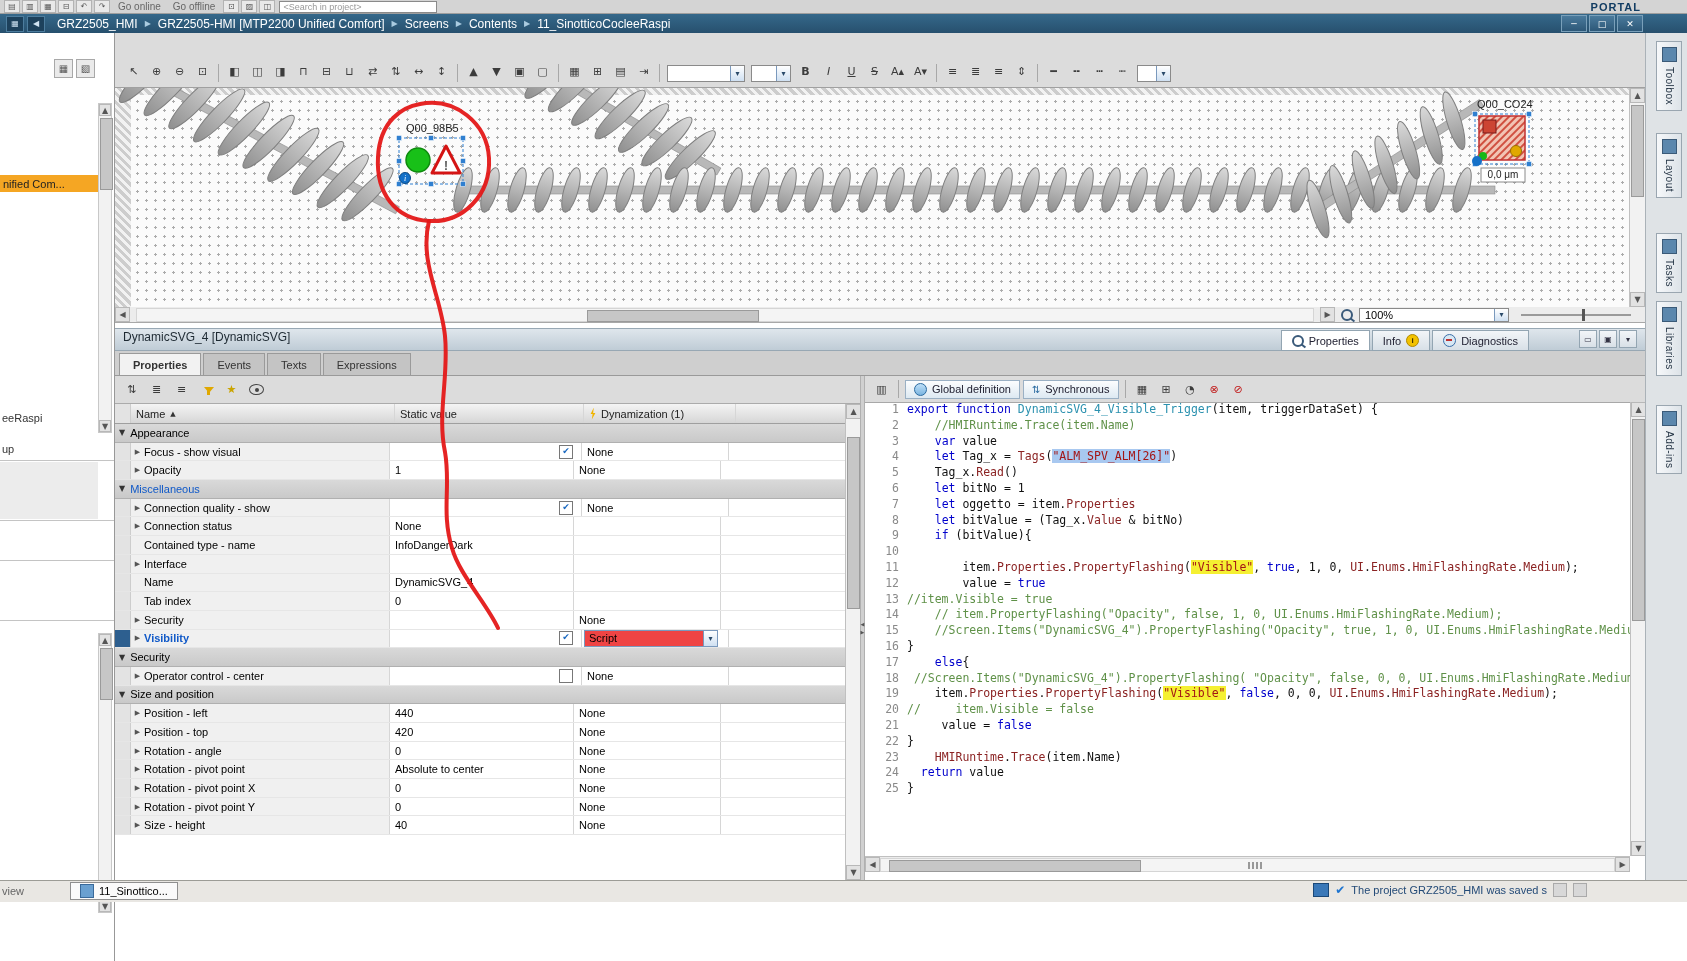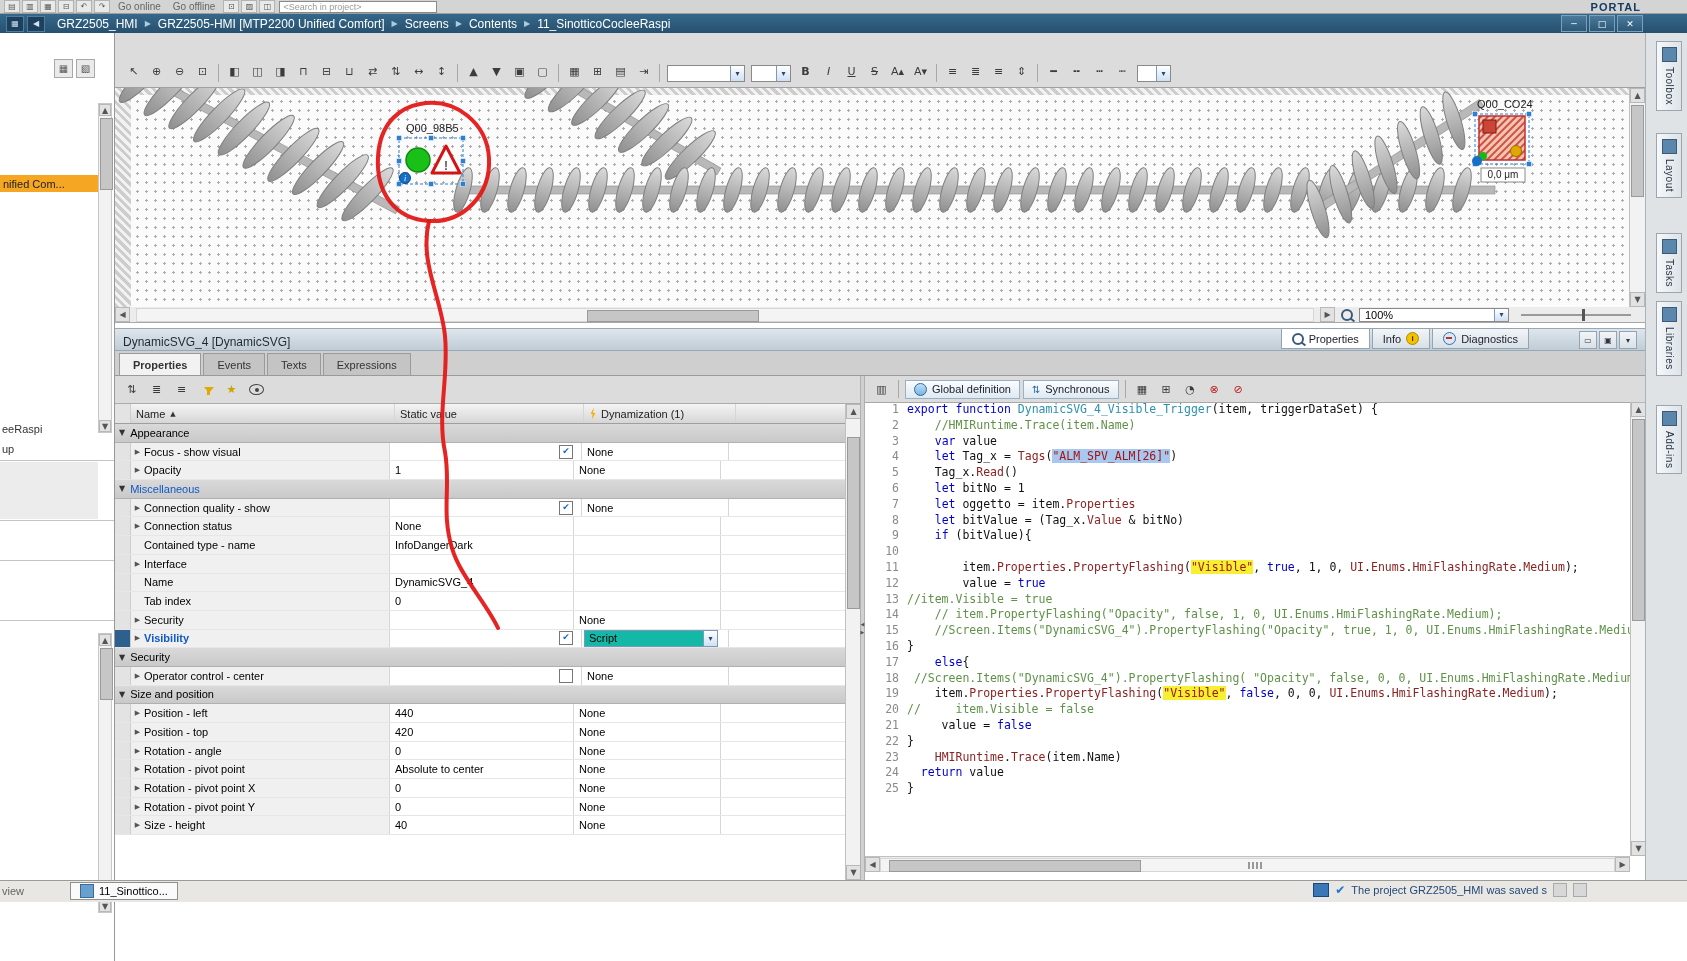--- a/index.html
+++ b/index.html
@@ -81,21 +81,21 @@
   .mag{position:relative;width:8px;height:8px;border:2px solid #3a5a7a;border-radius:50%;display:inline-block;flex:none}
   .mag::after{content:"";position:absolute;width:5px;height:2px;background:#3a5a7a;right:-4px;bottom:-2px;transform:rotate(40deg)}
   .zoombox{width:150px;height:14px;border:1px solid #8a8a8a;background:#fff;display:flex;
     align-items:flex-end;font-size:11px;flex:none;box-sizing:border-box}
   .zoombox .ztxt{flex:1;padding-left:5px}
   .zoomslider{width:110px;height:2px;background:#9a9a9a;position:relative;margin:0 6px;flex:none}
   .zthumb{position:absolute;left:55%;top:-5px;width:3px;height:12px;background:#555}
   
   #insp-title{position:absolute;left:115px;top:328px;width:1530px;height:23px;
     background:linear-gradient(#dfe6ec,#bfccd6);border-top:1px solid #98a8b4;border-bottom:1px solid #98a8b4;
-    display:flex;align-items:flex-end;padding:1px 8px;box-sizing:border-box;font-size:12px;color:#1e2a33}
+    display:flex;align-items:flex-start;padding:1px 8px;box-sizing:border-box;font-size:12px;color:#1e2a33}
   #insp-rtabs{margin-left:auto;display:flex;gap:2px;margin-right:50px}
   .rtab{display:flex;align-items:center;gap:5px;height:19px;padding:0 10px;border:1px solid #93a5b2;
     background:linear-gradient(#f2f5f8,#d8e0e7);font-size:11px;color:#223}
   .rtab.active{background:#fff}
   .badge{width:11px;height:11px;border-radius:50%;background:#f2c200;border:1px solid #b08900;
     color:#3a2a00;font-size:8px;font-weight:bold;display:inline-flex;align-items:center;justify-content:center}
   .badge::after{content:"i"}
   .diag{width:11px;height:11px;border-radius:50%;border:1px solid #3a6ea8;background:#d8e8f4;
     display:inline-block;position:relative}
   .diag::after{content:"";position:absolute;left:2px;top:4px;width:6px;height:2px;background:#c03030}
@@ -143,21 +143,21 @@
     font-family:"DejaVu Sans",sans-serif}
   .plab{white-space:nowrap;overflow:hidden;align-self:center}
   .accent{color:#1059c8}
   .selrow .cg{background:#2d5f8f}
   .selrow .plab{font-weight:bold}
   .cbcell{justify-content:flex-end;padding-right:8px}
   .cb{width:12px;height:12px;border:1px solid #777;background:#fff;font-size:9px;line-height:11px;
     text-align:center;color:#1767c0;align-self:center;font-family:"DejaVu Sans",sans-serif}
   .sval,.dval{padding-left:5px;white-space:nowrap;align-self:center}
   .combo{display:flex;align-items:center;width:132px;height:15px;border:1px solid #7a99bd;
-    background:#14b8a6;margin-left:2px;align-self:center}
+    background:#ef4444;margin-left:2px;align-self:center}
   .combo .ctxt{flex:1;padding-left:4px;font-size:11px}
   #grid-vscroll{position:absolute;left:845px;top:404px;width:15px;height:476px;border-left:1px solid #c0c0c0}
   #pane-splitter{position:absolute;left:860px;top:376px;width:5px;height:504px;background:#d0d0d0;
     border-left:1px solid #b0b0b0;border-right:1px solid #b0b0b0;box-sizing:border-box;display:flex;
     flex-direction:column;align-items:center;justify-content:center;gap:2px}
   #pane-splitter span{font-size:5px;color:#555;font-family:"DejaVu Sans",sans-serif}
   
   #script-pane{position:absolute;left:865px;top:376px;width:780px;height:504px;background:#fff;box-sizing:border-box}
   #script-toolbar{height:26px;background:#dcdcdc;border-bottom:1px solid #a8a8a8;display:flex;
     align-items:center;gap:3px;padding:0 6px;font-size:11px}
@@ -243,21 +243,21 @@
       <span class="winbtn">✕</span>
     </span>
 </div>
 
 <div id="left-col">
   <span id="lc-btns">
       <span class="lcbtn">▦</span>
       <span class="lcbtn">▧</span>
     </span>
   <div id="lc-sel">nified Com...</div>
-  <div class="lc-frag" style="top:390px">eeRaspi</div>
+  <div class="lc-frag" style="top:379px">eeRaspi</div>
   <div class="lc-frag" style="top:410px">up</div>
   <div class="lc-div" style="top:427px"></div>
   <div id="lc-band"></div>
   <div class="lc-div" style="top:487px"></div>
   <div class="lc-div" style="top:527px"></div>
   <div class="lc-div" style="top:587px"></div>
   <div class="lc-scroll" style="top:70px;height:330px">
     <span class="sarr" style="width:12px;height:12px">▲</span>
     <div class="vtrack">
         <div class="vthumb" style="top:2px;height:70px"></div>

